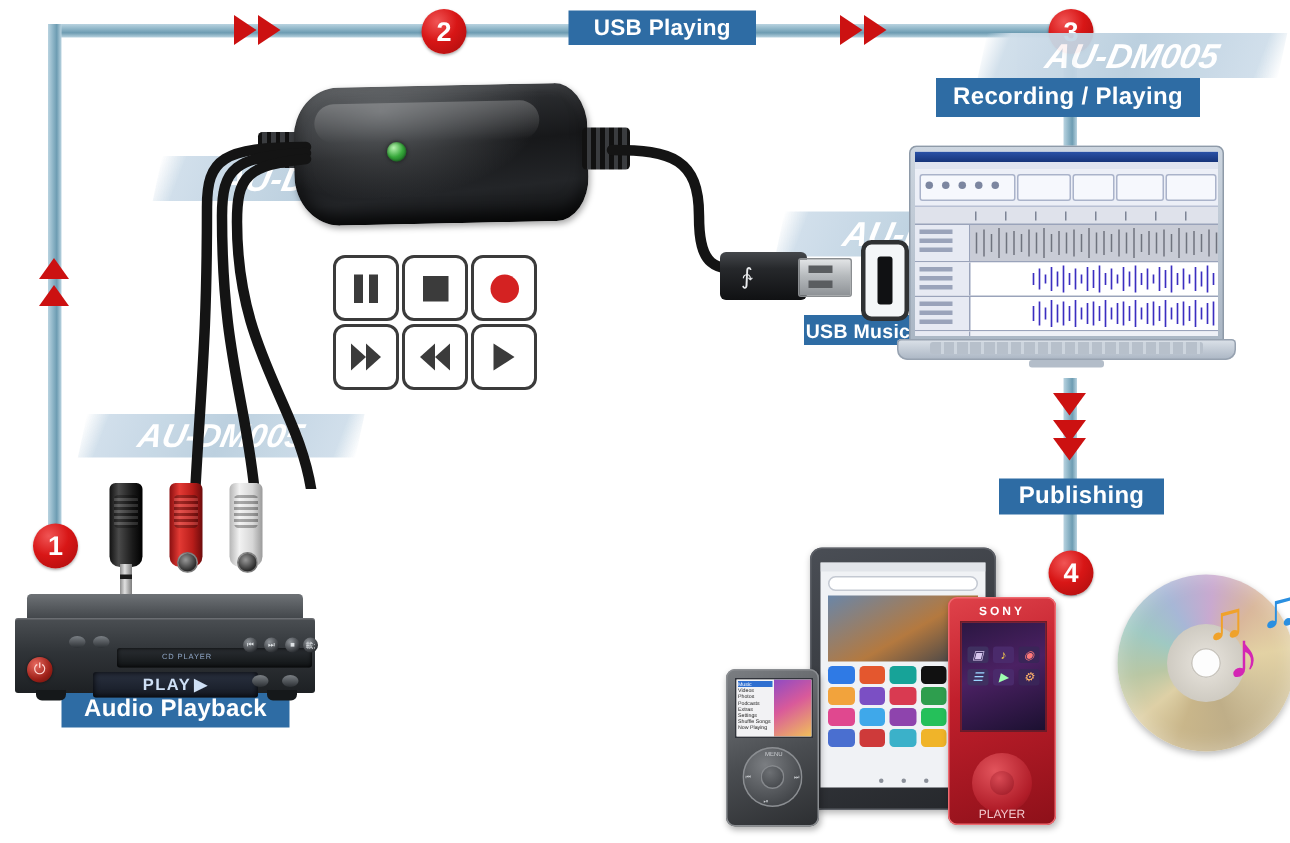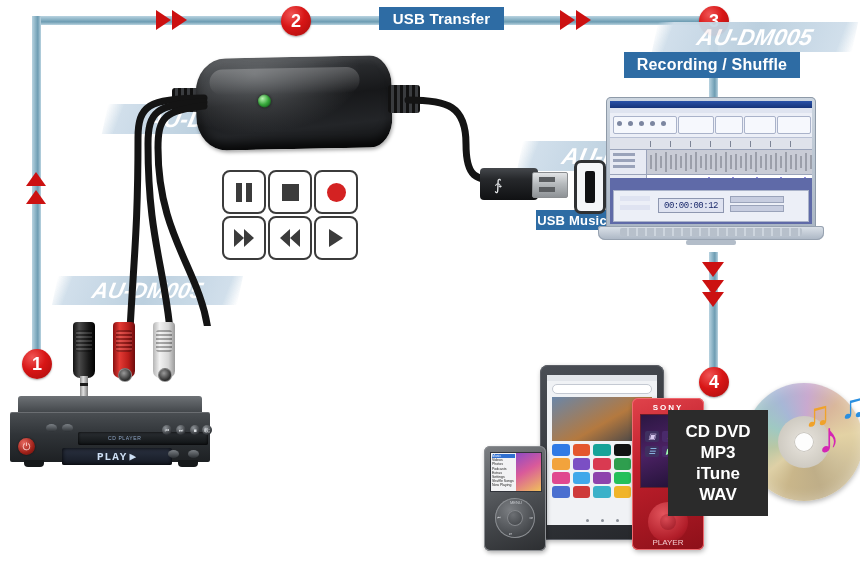--- a/index.html
+++ b/index.html
@@ -265,21 +265,21 @@
     border-radius:2px; box-shadow: inset 0 0 3px #000;
   }
   #disc-slot .txt { position:absolute; left:30px; top:3px; font-size:5px; color:#8fa6c6; letter-spacing:.6px;}
   #display {
     position:absolute; left:52px; top:36px; width:110px; height:17px;
     background: linear-gradient(180deg,#2a3140,#151a24);
     border-radius:2px; display:flex; align-items:center; justify-content:center;
     box-shadow: inset 0 0 4px #000;
   }
   #display .play-text { color:#cfe0f5; font-size:11px; font-weight:bold; letter-spacing:1px; display:flex; align-items:center; gap:2px;}
-  #display .play-text b { font-weight:bold;font-family:Liberation Mono, monospace; }
+  #display .play-text b { font-weight:bold; }
   .mini-btn {
     position:absolute; width:10px; height:10px; border-radius:50%;
     background: radial-gradient(circle at 35% 30%, #8e9398, #2a2d31 75%);
     color:#dfe3e6; font-size:5px; display:flex; align-items:center; justify-content:center;
   }
   .foot { position:absolute; bottom:-5px; width:20px; height:7px; background:#15181a; border-radius:0 0 4px 4px;}
 
   
   #ipod {
     position:absolute; left:484px; top:446px; width:62px; height:105px;
@@ -416,27 +416,33 @@
     <span>AU-DM005</span>
   </div>
   <div class="wm" style="left:520px; top:141px; width:200px; height:30px; font-size:23px;">
     <span>AU-DM005</span>
   </div>
   <div class="wm" style="left:55px; top:276px; width:185px; height:29px; font-size:22px;">
     <span>AU-DM005</span>
   </div>
 
   <div class="lbl" style="left:379px; top:7px; width:125px; height:23px; font-size:15px;">
-    <span>USB Transfer</span>
+    <span>USB Playing</span>
   </div>
   <div class="lbl" style="left:624px; top:52px; width:176px; height:26px; font-size:16px;">
-    <span>Recording / Shuffle</span>
+    <span>Recording / Playing</span>
   </div>
   <div class="lbl" style="left:536px; top:210px; width:72px; height:20px; font-size:13px;">
     <span>USB Music</span>
+  </div>
+  <div class="lbl" style="left:41px; top:461px; width:152px; height:24px; font-size:16px;">
+    <span>Audio Playback</span>
+  </div>
+  <div class="lbl" style="left:666px; top:319px; width:110px; height:24px; font-size:16px;">
+    <span>Publishing</span>
   </div>
 
   <div class="strain" style="left:172px; top:88px; width:28px; height:24px;"></div>
   <div id="adapter">
     <div id="adapter-led"></div>
   </div>
   <div class="strain" style="left:388px; top:85px; width:32px; height:28px;"></div>
 
   <svg style="position:absolute; left:404px; top:92px; width:110px; height:110px;">
     <path d="M4,8 C44,8 62,14 62,52 C62,86 72,88 96,88" stroke="#141414" stroke-width="7" fill="none" stroke-linecap="round"></path>
@@ -686,29 +692,20 @@
 
         <div class="track" style="height:16px;">
           <div class="panel"></div>
           <div class="wave" style="background:#eef0f6;">
             
             
             
           </div>
         </div>
 
-        <div id="statusarea">
-          <div id="statusinner">
-            <div id="timecode">00:00:00:12</div>
-            <div style="position:absolute;left:116px;top:5px;width:52px;height:5px;background:#c7cde0;border:1px solid #9aa3ba;"></div>
-            <div style="position:absolute;left:116px;top:14px;width:52px;height:5px;background:#c7cde0;border:1px solid #9aa3ba;"></div>
-            <div style="position:absolute;left:6px;top:5px;width:30px;height:5px;background:#dfe3f1;"></div>
-            <div style="position:absolute;left:6px;top:14px;width:30px;height:5px;background:#dfe3f1;"></div>
-          </div>
-        </div>
 
       </div>
     </div>
     <div id="base"></div>
     <div id="keys"></div>
     <div id="trackpad"></div>
   </div>
 
   <div id="cdplayer">
     <div id="cdp-top"></div>
@@ -813,26 +810,20 @@
     </div>
     <div id="wm-logo">PLAYER</div>
   </div>
 
   <div id="disc">
     <div class="face"></div>
     <div class="ring2"></div>
     <div class="hole"></div>
   </div>
 
-  <div id="cd-label">
-    <div>CD DVD</div>
-    <div>MP3</div>
-    <div>iTune</div>
-    <div>WAV</div>
-  </div>
 
   <div id="notes">
     <span class="note" style="left:4px; top:26px; color:#f0a22a;">♫</span>
     <span class="note" style="left:18px; top:46px; color:#d426b4; font-size:44px;">♪</span>
     <span class="note" style="left:40px; top:18px; color:#2a8fe0;">♫</span>
   </div>
 
 </div>
 
 </body></html>

